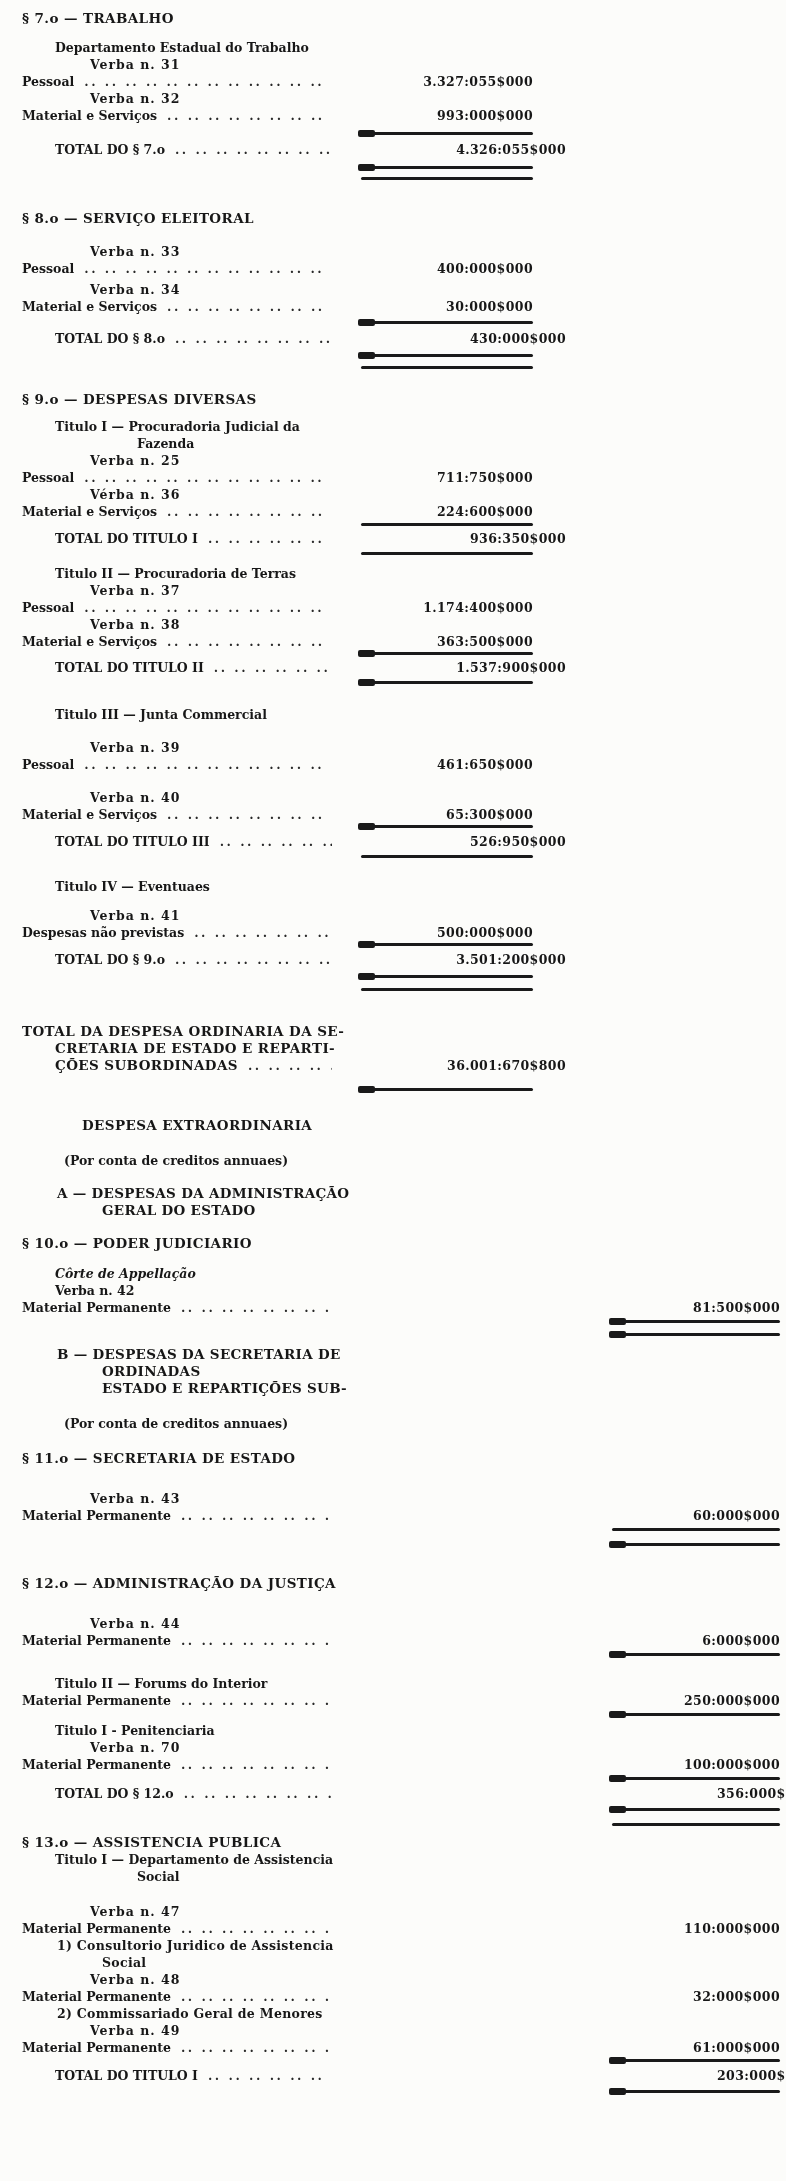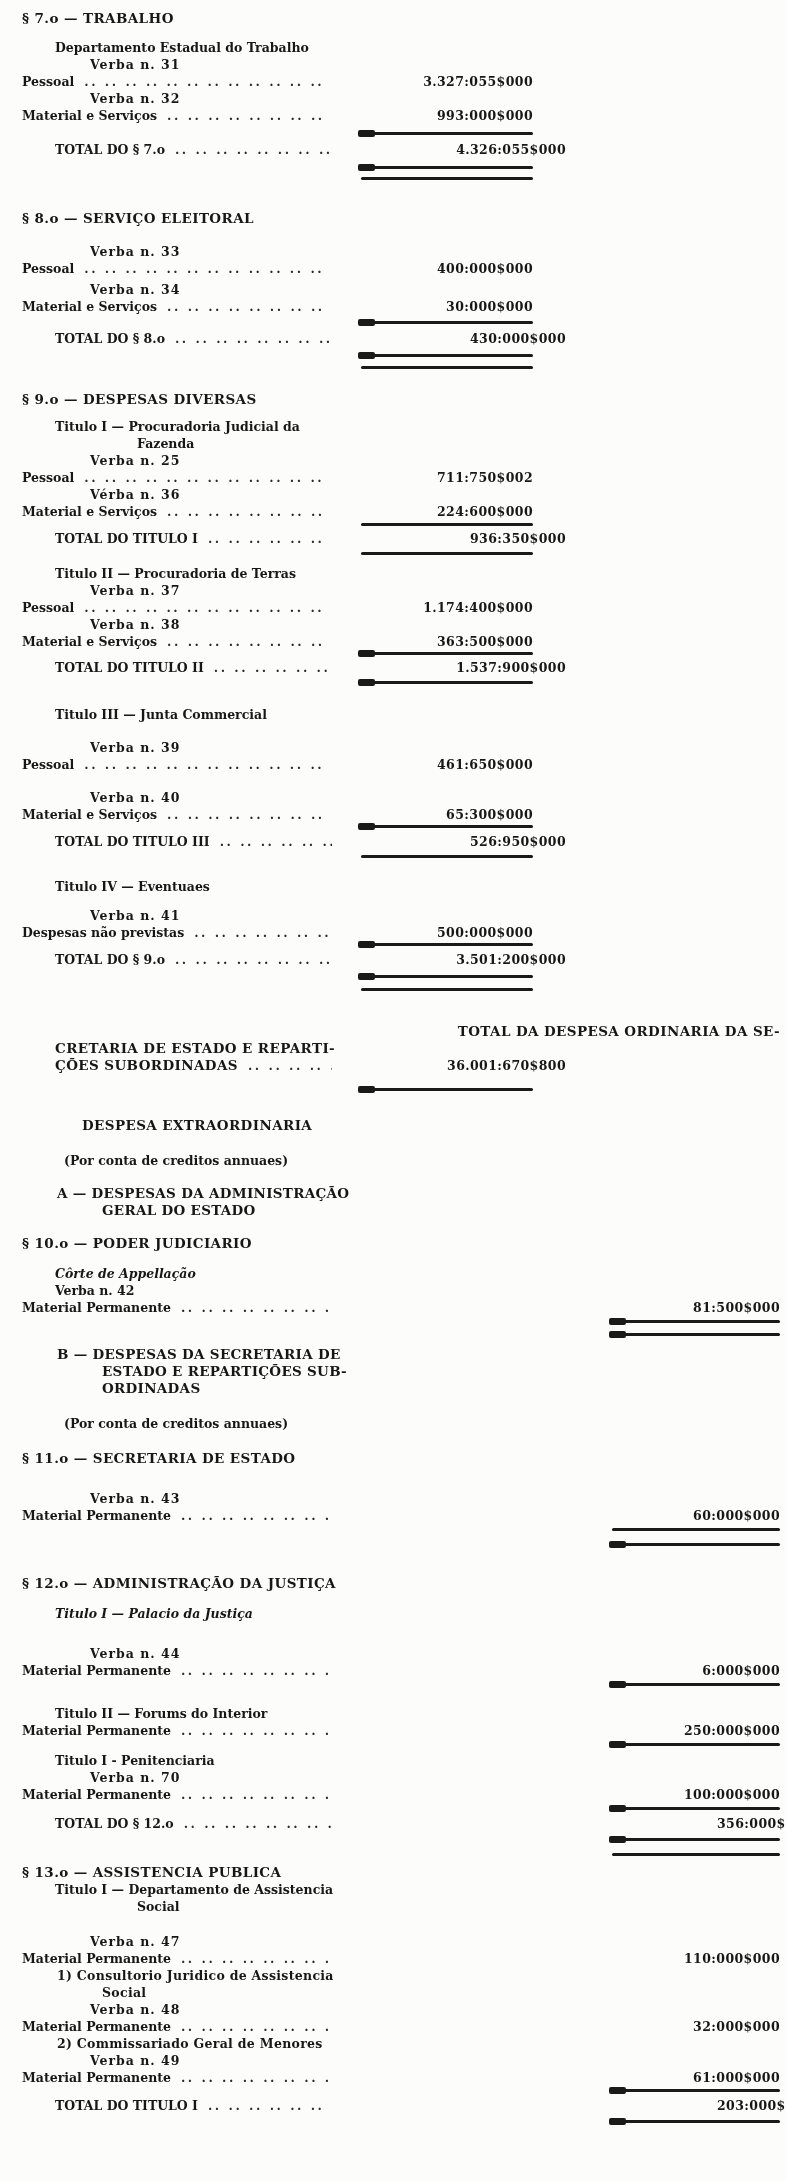--- a/index.html
+++ b/index.html
@@ -28,21 +28,21 @@
   .row .sp{flex:1 1 auto;}
   .row .val{flex:0 0 auto;text-align:right;white-space:nowrap;letter-spacing:.4px;margin-left:41px;}
   .rule{position:relative;height:3px;background:#1a1a1a;border-radius:2px;width:172px;margin-left:339px;}
   .rule.outerc{width:168px;margin-left:590px;}
   .rule.cap::before{content:"";position:absolute;left:-3px;top:-2px;width:17px;height:7px;background:#1a1a1a;border-radius:2px;}
   .mt2{margin-top:2px;}.mt3{margin-top:3px;}.mt4{margin-top:4px;}.mt5{margin-top:5px;}
   .mt6{margin-top:6px;}.mt7{margin-top:7px;}.mt8{margin-top:8px;}.mt10{margin-top:10px;}
   .mt12{margin-top:12px;}.mt13{margin-top:13px;font-style:italic;}.mt14{margin-top:14px;}.mt16{margin-top:16px;}
   .mt18{margin-top:18px;}.mt19{margin-top:19px;}.mt20{margin-top:20px;}.mt22{margin-top:22px;}
   .mt23{margin-top:23px;}.mt26{margin-top:26px;}.mt29{margin-top:29px;}.mt30{margin-top:30px;}
-  .mt32{margin-top:32px;text-align:right;}.g8{margin-top:8px;}.g9{margin-top:9px;}.g10{margin-top:10px;}.g12{margin-top:12px;}
+  .mt32{margin-top:32px;}.g8{margin-top:8px;}.g9{margin-top:9px;}.g10{margin-top:10px;}.g12{margin-top:12px;}
 </style>
 </head>
 <body>
 
 <div class="page">
   <div class="content">
 
     <div class="h">§ 7.o — TRABALHO</div>
     <div class="sub mt12">Departamento Estadual do Trabalho</div>
     <div class="verba">Verba n. 31</div>
@@ -110,21 +110,21 @@
 
     <div class="sub mt10">Titulo I — Procuradoria Judicial da</div>
     <div class="sub2">Fazenda</div>
     <div class="verba">Verba n. 25</div>
     <div class="row inner">
       <span class="head">
           <span class="lbl">Pessoal</span>
           <span class="dots">.. .. .. .. .. .. .. .. .. .. .. .. .. .. .. .. .. .. .. .. .. .. ..</span>
         </span>
       <span class="sp"></span>
-        <span class="val">711:750$002</span>
+        <span class="val">711:750$000</span>
     </div>
     <div class="verba">Vérba n. 36</div>
     <div class="row inner">
       <span class="head">
           <span class="lbl">Material e Serviços</span>
           <span class="dots">.. .. .. .. .. .. .. .. .. .. .. .. .. .. .. .. .. .. .. .. .. .. ..</span>
         </span>
       <span class="sp"></span>
         <span class="val">224:600$000</span>
     </div>
@@ -246,39 +246,38 @@
           <span class="lbl">Material Permanente</span>
           <span class="dots">.. .. .. .. .. .. .. .. .. .. .. .. .. .. .. .. .. .. .. .. .. .. ..</span>
         </span>
       <span class="sp"></span>
         <span class="val">81:500$000</span>
     </div>
     <div class="rule outerc cap mt4"></div>
     <div class="rule outerc cap g10"></div>
 
     <div class="blk h mt10">B — DESPESAS DA SECRETARIA DE</div>
+    <div class="blk2 h">ORDINADAS</div>
     <div class="blk2 h">ESTADO E REPARTIÇÕES SUB-</div>
-    <div class="blk2 h">ORDINADAS</div>
     <div class="note mt18">(Por conta de creditos annuaes)</div>
 
     <div class="h mt18">§ 11.o — SECRETARIA DE ESTADO</div>
     <div class="verba mt23">Verba n. 43</div>
     <div class="row outer">
       <span class="head">
           <span class="lbl">Material Permanente</span>
           <span class="dots">.. .. .. .. .. .. .. .. .. .. .. .. .. .. .. .. .. .. .. .. .. .. ..</span>
         </span>
       <span class="sp"></span>
         <span class="val">60:000$000</span>
     </div>
     <div class="rule outerc mt4"></div>
     <div class="rule outerc cap g12"></div>
 
     <div class="h mt29">§ 12.o — ADMINISTRAÇÃO DA JUSTIÇA</div>
-    <div class="sub mt13">Titulo I — Palacio da Justiça</div>
     <div class="verba mt23">Verba n. 44</div>
     <div class="row outer">
       <span class="head">
           <span class="lbl">Material Permanente</span>
           <span class="dots">.. .. .. .. .. .. .. .. .. .. .. .. .. .. .. .. .. .. .. .. .. .. ..</span>
         </span>
       <span class="sp"></span>
         <span class="val">6:000$000</span>
     </div>
     <div class="rule outerc cap mt4"></div>

